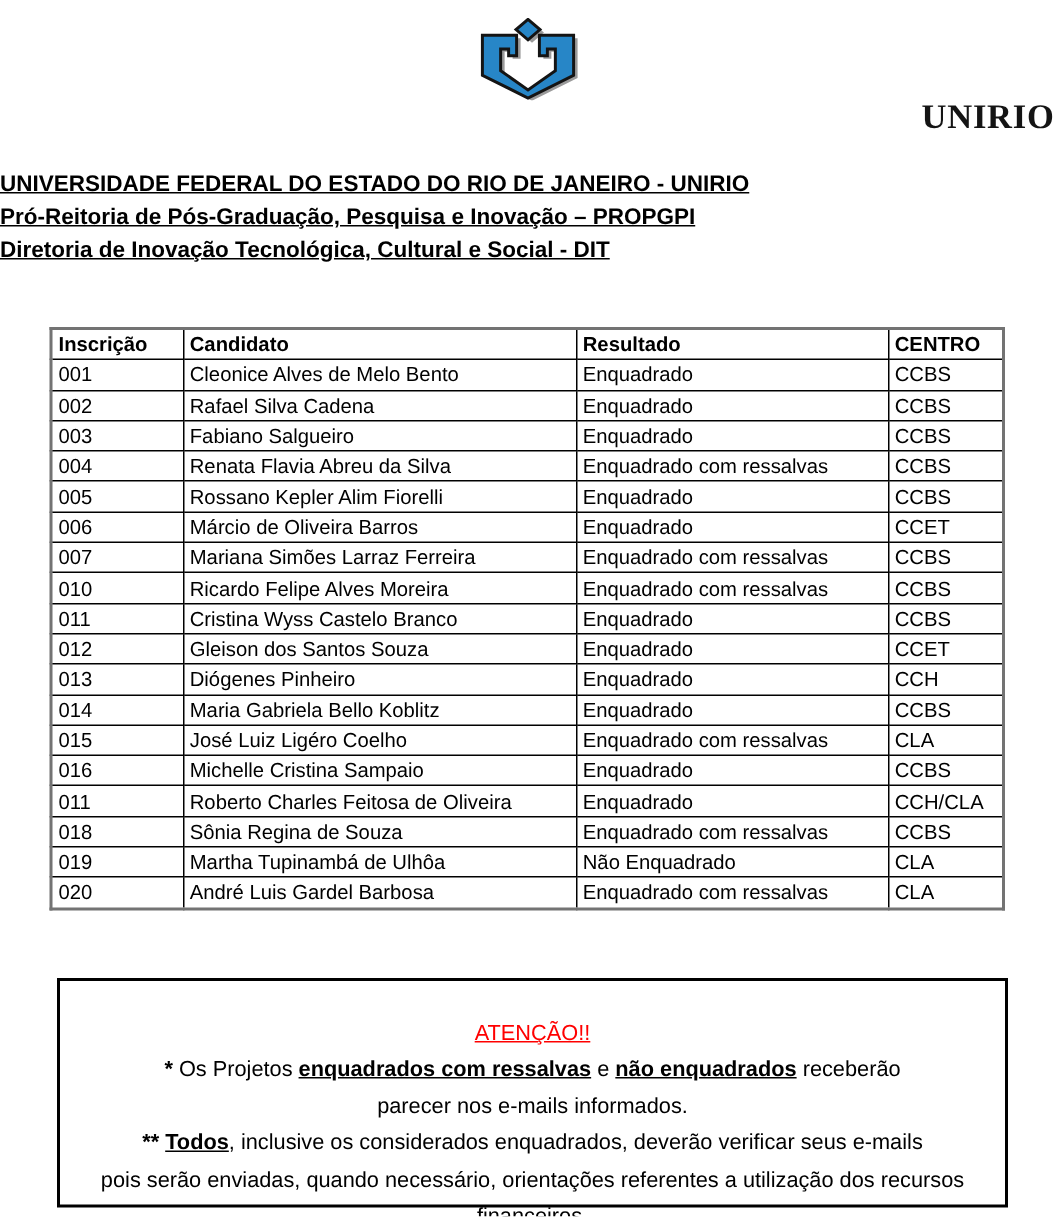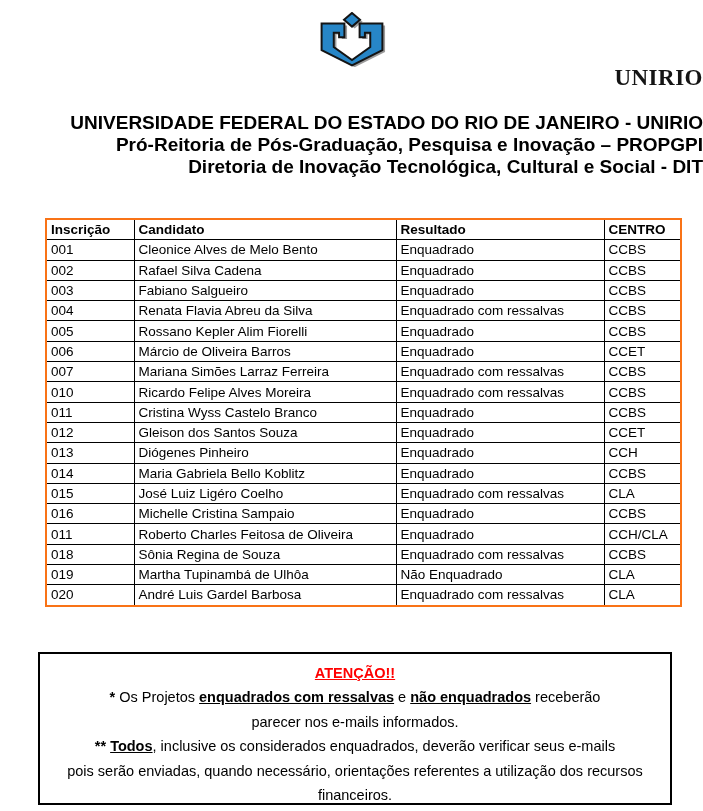--- a/index.html
+++ b/index.html
@@ -29,35 +29,36 @@
     color: #141414;
     margin-top: -2px;
     line-height: 1.1;
   }
   
   .doc-header {
     position: absolute;
     top: 112px;
     left: 0;
     width: 100%;
-    text-align: right;
+    text-align: left;
     font-weight: bold;
-    font-size: 19px;
+    font-size: 15px;
     line-height: 22px;
+    text-decoration: underline;
   }
   
   .results-table {
     position: absolute;
     top: 218px;
-    left: 45px;
+    left: 33px;
     width: 635px;
     border-collapse: collapse;
     table-layout: fixed;
     font-size: 13.5px;
-    border: 2px solid #f97316;
+    border: 2px solid #737373;
     padding-left: 48px;
   }
   .results-table col.c-inscricao { width: 88px; }
   .results-table col.c-candidato { width: 262px; }
   .results-table col.c-resultado { width: 208px; }
   .results-table col.c-centro    { width: 77px; }
   .results-table th, .results-table td {
     border: 1px solid #000;
     height: 19.3px;
     padding: 0 3px 0 4px;
@@ -75,22 +76,23 @@
     width: 634px;
     height: 153px;
     box-sizing: border-box;
     border: 2px solid #000;
     text-align: center;
     font-size: 14.5px;
     line-height: 24.4px;
     padding-top: 7px;
   }
   .notice-title {
-    font-weight: bold;
+    font-weight: normal;
     text-decoration: underline;
+    margin-top: 16px;
   }
   .notice-line .b { font-weight: bold; }
   .notice-line .u { text-decoration: underline; }
 </style>
 </head>
 <body>
 
 <div class="page">
 
   <div class="logo-block">

